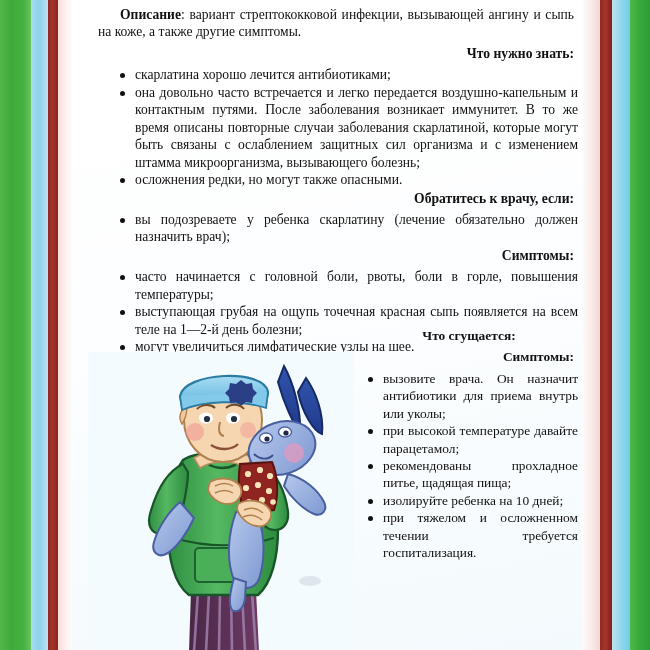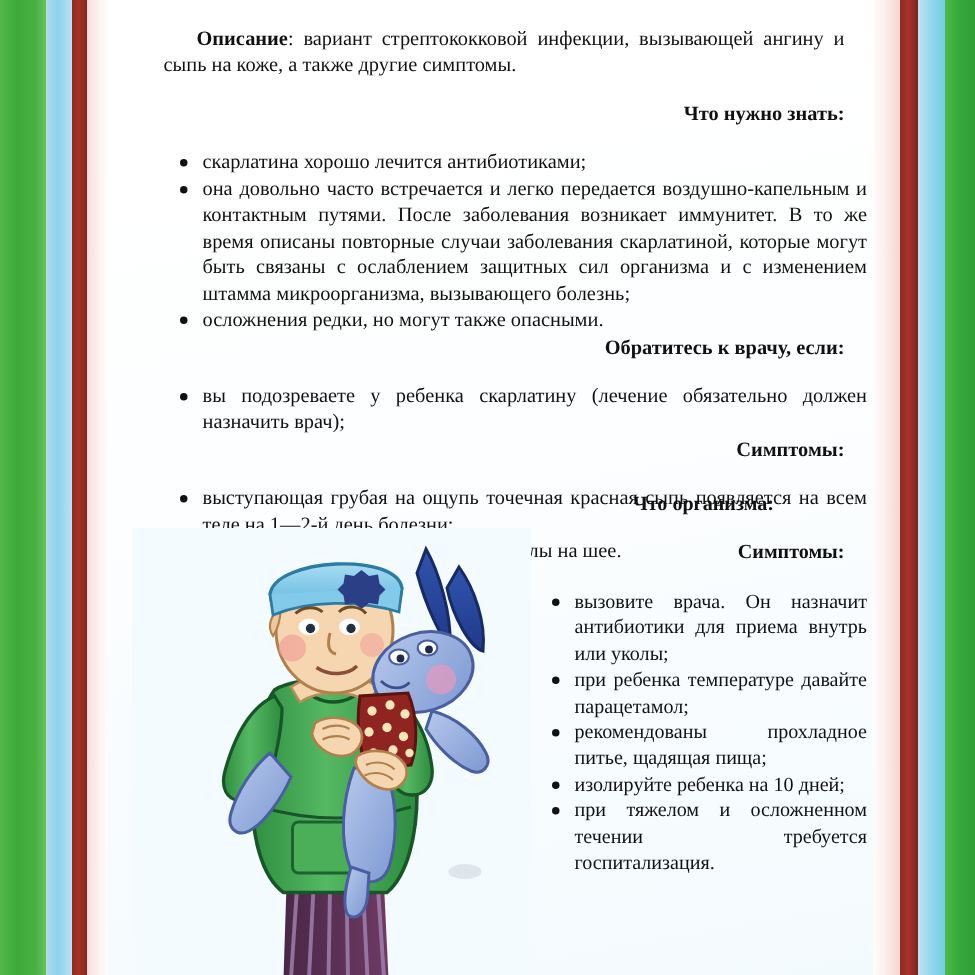--- a/index.html
+++ b/index.html
@@ -43,21 +43,21 @@
     position: absolute;
     left: 22px;
     right: 4px;
     top: 2px;
   }
 
   p.para, li, .head {
     font-size: 13.6px;
     line-height: 1.285;
     color: #111111;
-    margin: 15px;
+    margin: 4px;
     text-align: justify;
     text-justify: inter-word;
     -webkit-hyphens: none;
     hyphens: none;
   }
 
   .head {
     font-weight: bold;
     text-indent: 22px;
     text-align: right;
@@ -150,34 +150,35 @@
         <li>осложнения редки, но могут также опасными.</li>
       </ul>
 
       <div class="head">Обратитесь к врачу, если:</div>
       <ul class="bullets">
         <li>вы подозреваете у ребенка скарлатину (лечение обязательно должен назначить врач);</li>
       </ul>
 
       <div class="head">Симптомы:</div>
       <ul class="bullets">
+        <li>часто начинается с головной боли, рвоты, боли в горле, повышения температуры;</li>
         <li>выступающая грубая на ощупь точечная красная сыпь появляется на всем теле на 1—2-й день болезни;</li>
         <li>могут увеличиться лимфатические узлы на шее.</li>
       </ul>
     </div>
 
     <div class="lower">
 
       <div class="right-col">
-        <div class="head center">Что организма:</div>
+        <div class="head center">Что сгущается:</div>
 
         <div class="head">Симптомы:</div>
         <ul class="bullets">
           <li>вызовите врача. Он назначит антибиотики для приема внутрь или уколы;</li>
-          <li>при ребенка температуре давайте парацетамол;</li>
+          <li>при высокой температуре давайте парацетамол;</li>
           <li>рекомендованы прохладное питье, щадящая пища;</li>
           <li>изолируйте ребенка на 10 дней;</li>
           <li>при тяжелом и осложненном течении требуется госпитализация.</li>
         </ul>
       </div>
 
       <div class="illus">
         <svg viewBox="0 0 266 300" xmlns="http://www.w3.org/2000/svg">
           <defs>
             <linearGradient id="gown" x1="0" y1="0" x2="1" y2="0">

